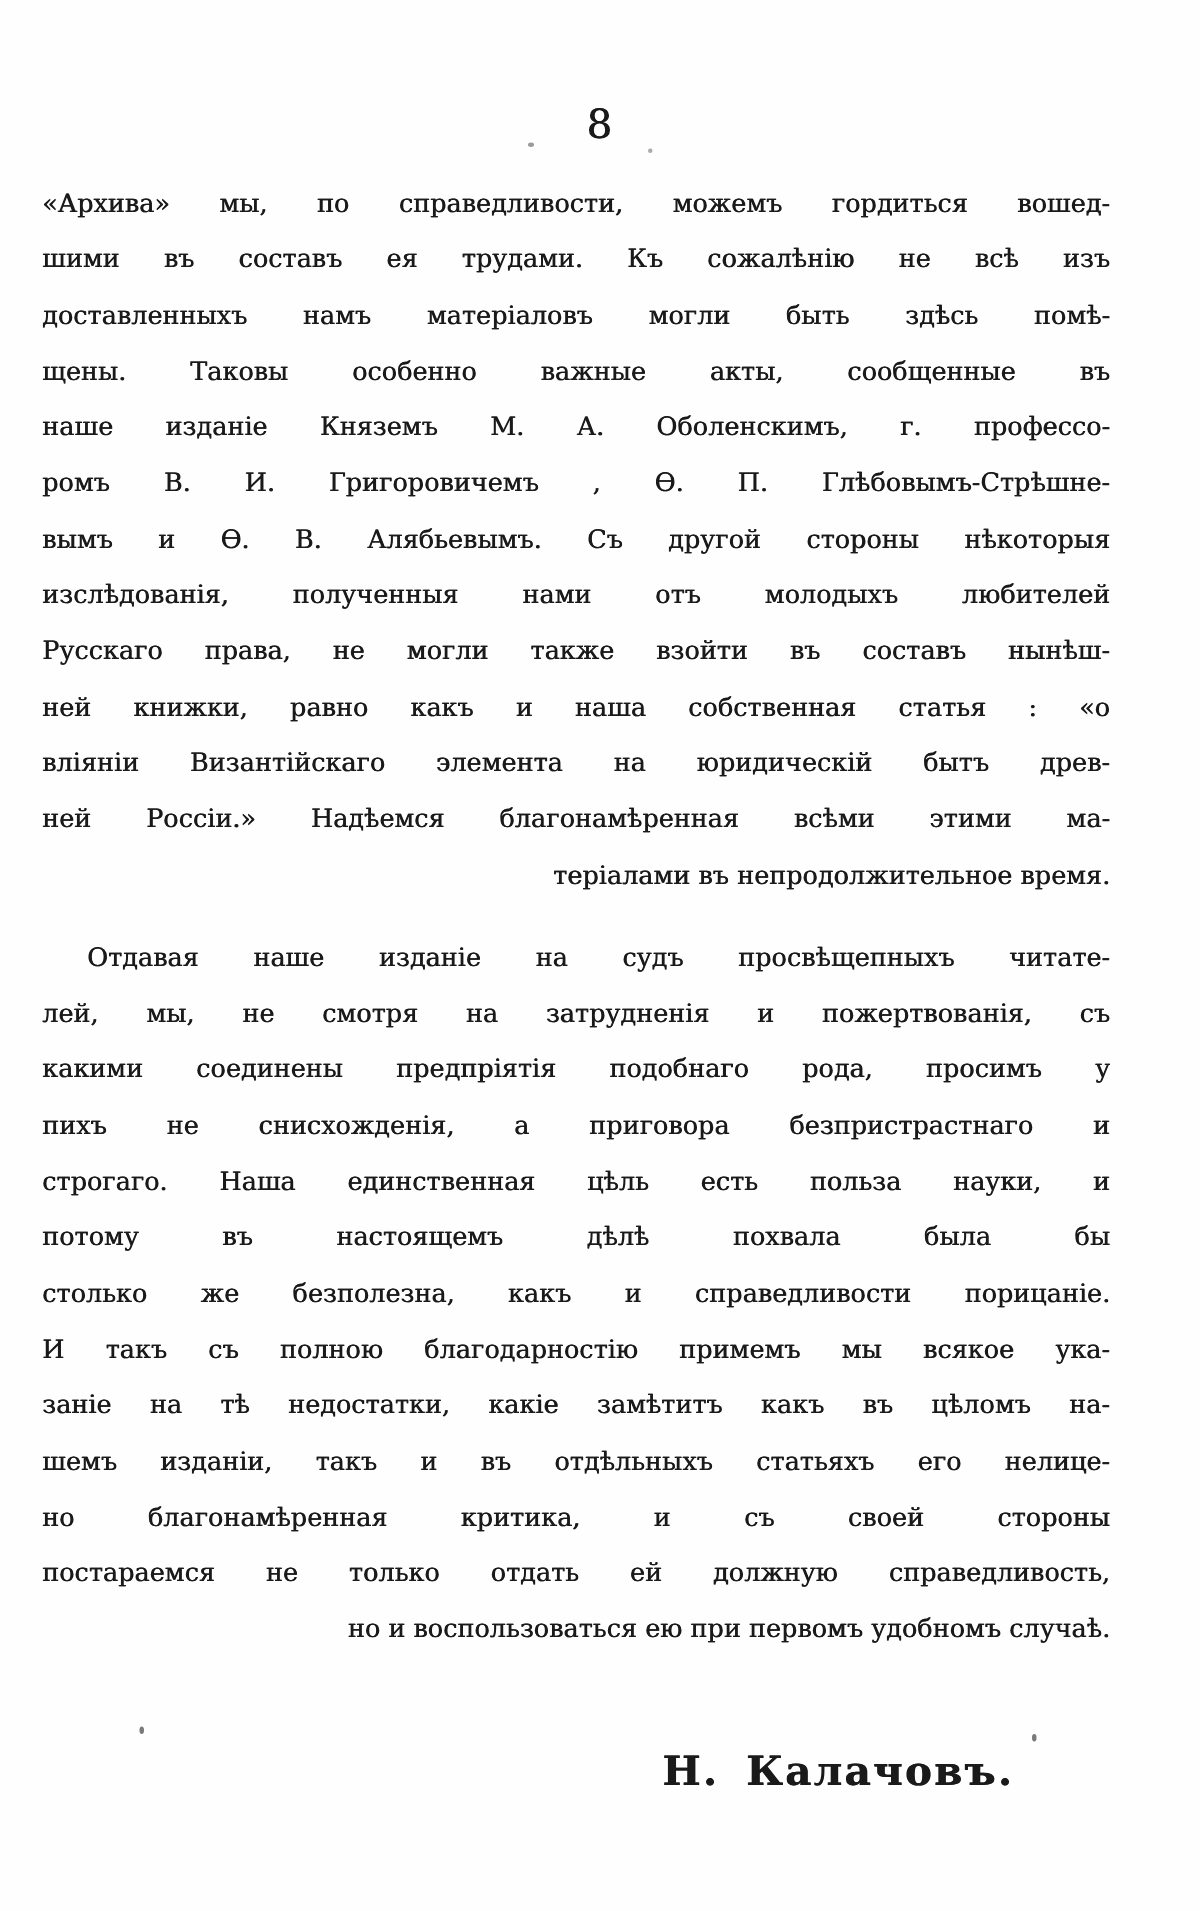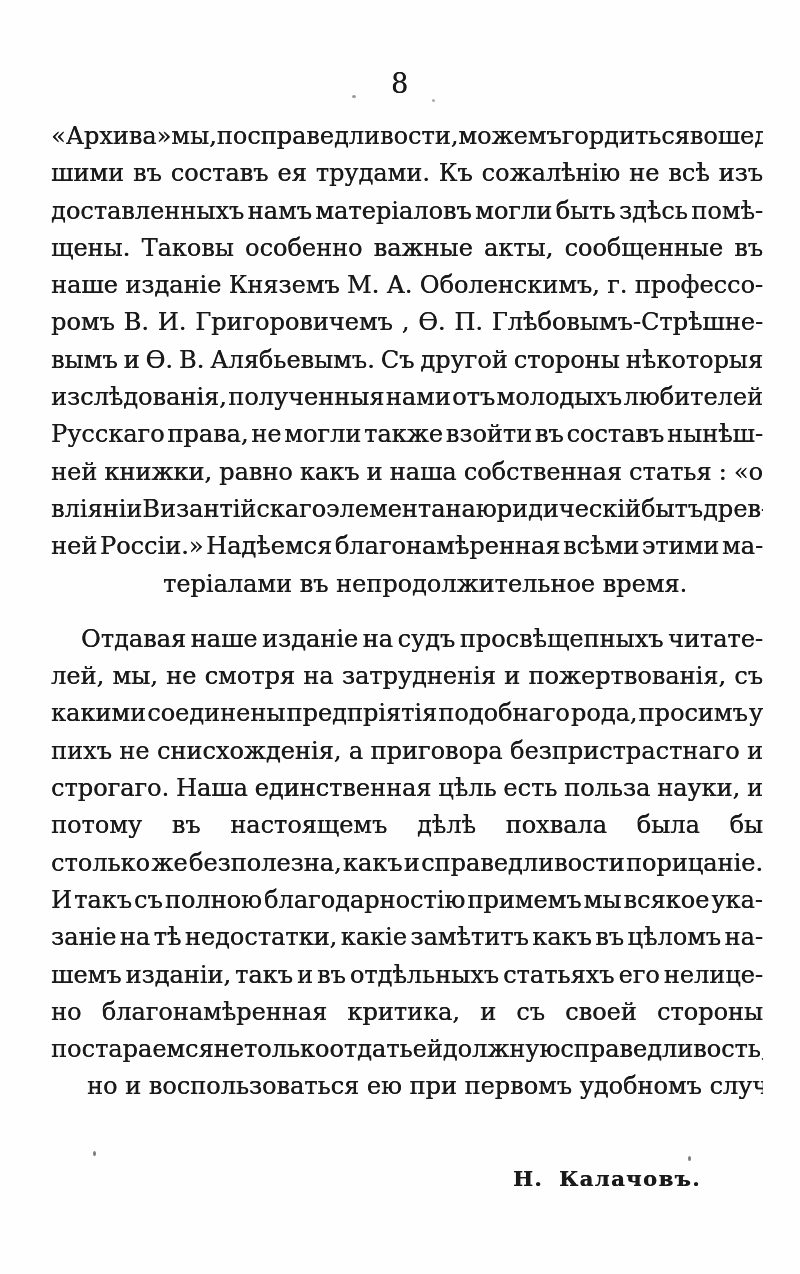--- a/index.html
+++ b/index.html
@@ -18,43 +18,43 @@
     left: 0;
     width: 100%;
     text-align: center;
     font-size: 27px;
     letter-spacing: 1px;
     text-shadow: 0.4px 0 currentColor;
   }
   .text-block {
     position: absolute;
     top: 118px;
-    left: 51px;
+    left: 28px;
     width: 712px;
-    font-size: 24px;
+    font-size: 17px;
     text-shadow: 0.35px 0 currentColor;
   }
   .paragraph { margin: 0; }
   .paragraph.spaced { margin-top: 18px; }
   .line {
     display: flex;
     justify-content: space-between;
     height: 37.3px;
     line-height: 37.3px;
     white-space: nowrap;
     overflow: hidden;
   }
   .line.indent { padding-left: 30px; align-items: flex-end; }
-  .line.plain { display: block; text-align: center; margin-left: 36px; }
+  .line.plain { display: block; text-align: right; margin-left: 36px; }
   .w { display: inline-block; }
   .signature {
     position: absolute;
     top: 1166px;
-    right: 99px;
-    font-size: 21px;
+    right: 124px;
+    font-size: 27px;
     font-weight: bold;
     letter-spacing: 1.5px;
     word-spacing: 7px;
     text-shadow: 0.4px 0 currentColor;
   }
   .speck {
     position: absolute;
     background: #7a7a7a;
     border-radius: 50%;
   }

